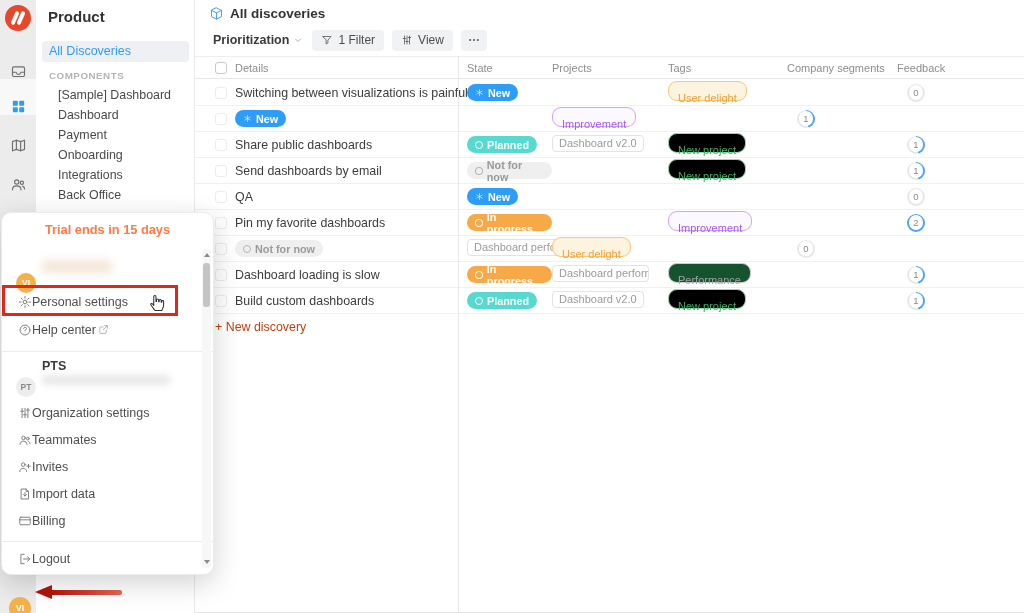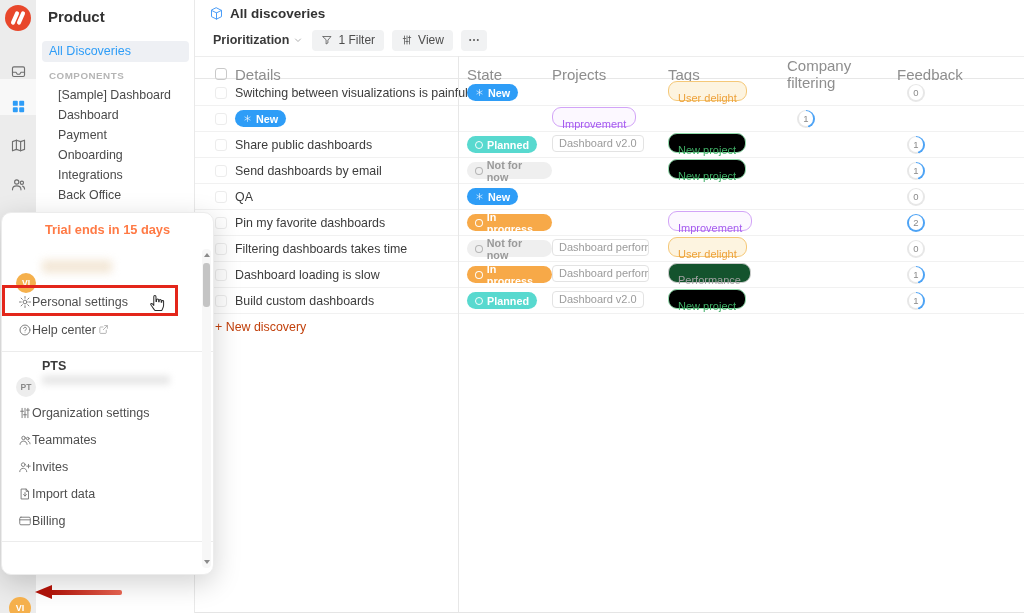--- a/index.html
+++ b/index.html
@@ -39,21 +39,21 @@
   .groupby { display:flex; align-items:center; gap:3px; cursor:pointer; }
   .groupby b { font-size:12.5px; font-weight:700; color:#3a3a3a; }
   .chev { width:12px; height:12px; color:#9a9a9a; }
   .tbtn { display:inline-flex; align-items:center; gap:5px; height:21px; padding:0 9px; background:#f1f2f3; border-radius:4px; color:#4d4d4d; font-size:12px; cursor:pointer; }
   .tbtn .tic { width:12px; height:12px; color:#555; }
   .tbtn.more { padding:0 6px; color:#8a8a8a; }
   .tbtn.more .tic { width:14px; height:14px; }
 
   
   .tgrid { display:grid; grid-template-columns:20px 232px 85px 116px 119px 110px 1fr; align-items:center; padding-left:20px; }
-  .thead { position:absolute; left:0; right:0; top:56px; height:23px; border-top:1px solid #ededed; border-bottom:1px solid #e7e7e7; color:#8e8e8e; font-size:15px; }
+  .thead { position:absolute; left:0; right:0; top:56px; height:23px; border-top:1px solid #ededed; border-bottom:1px solid #e7e7e7; color:#8e8e8e; font-size:11px; }
   .vdiv { position:absolute; left:263px; top:56px; bottom:0; width:1px; background:#e7e7e7; }
   .rows { position:absolute; left:0; right:0; top:80px; }
   .trow { height:26px; border-bottom:1px solid #f1f1f1; cursor:pointer; }
   .cb { width:12px; height:12px; border:1.4px solid #c9c9c9; border-radius:3px; display:inline-block; cursor:pointer; }
   .trow .cb { border-color:#ececec; }
   .ttl { font-size:12.4px; color:#3c3c3c; white-space:nowrap; overflow:hidden; }
   .pill-st { display:inline-flex; align-items:center; gap:4px; height:17px; padding:0 8px; border-radius:9px; color:#fff; font-size:10.8px; font-weight:700; cursor:pointer; }
   .pill-st .stc { width:8px; height:8px; border:1.5px solid rgba(255,255,255,.95); border-radius:50%; }
   .pill-st .sps { width:9px; height:9px; }
   .pill-st.new { background:var(--accent); }
@@ -221,21 +221,21 @@
         </span>
     </span>
   </div>
 
   <div class="thead tgrid">
     <span class="cb"></span>
     <span>Details</span>
     <span>State</span>
     <span>Projects</span>
     <span>Tags</span>
-    <span>Company filtering</span>
+    <span>Company segments</span>
     <span>Feedback</span>
   </div>
   <div class="rows" id="rows">
       <div class="trow tgrid">
     <span class="cb"></span>
     <span class="ttl">Switching between visualizations is painful</span>
     <span class="cell-state"><span class="pill-st new">
             <span class="sps">
               <svg viewBox="0 0 24 24" stroke-width="2.6">
                 <path d="M12 4v16M5 8l14 8M19 8L5 16"></path>
@@ -334,21 +334,20 @@
     <span class="cell-tag"><span class="tag purple">Improvement</span></span>
     <span class="cell-seg"></span>
     <span class="cell-fb">
           <span class="ring" style="--p: 100;">
             <span class="ring-in">2</span>
           </span>
         </span>
   </div>
       <div class="trow tgrid">
     <span class="cb"></span>
-    <span class="ttl">Filtering dashboards takes time</span>
     <span class="cell-state"><span class="pill-st notfornow">
             <span class="stc"></span>
             <span class="stlb">Not for now</span>
           </span></span>
     <span class="cell-proj"><span class="proj">Dashboard performance</span></span>
     <span class="cell-tag"><span class="tag orange">User delight</span></span>
     <span class="cell-seg"></span>
     <span class="cell-fb">
           <span class="ring" style="--p: 0;">
             <span class="ring-in">0</span>
@@ -469,20 +468,30 @@
     <span class="mi-ic">
           <svg viewBox="0 0 24 24">
             <rect x="3" y="5.5" width="18" height="13" rx="2"></rect>
             <path d="M3 10h18"></path>
           </svg>
         </span>
     <span class="mi-lb">Billing</span>
   </div>
     </div>
   <div class="pdiv pdiv2"></div>
+  <div class="menu logout-row" id="logout-menu">
+      <div class="mi">
+    <span class="mi-ic">
+          <svg viewBox="0 0 24 24">
+            <path d="M10.5 4H5v16h5.5M9.5 12H20M16.5 8l3.5 4-3.5 4"></path>
+          </svg>
+        </span>
+    <span class="mi-lb">Logout</span>
+  </div>
+    </div>
   <div class="pscroll">
     <span class="ptri up"></span>
     <span class="pthumb"></span>
     <span class="ptri down"></span>
   </div>
 </div>
 
 <div class="redbox"></div>
 <div class="handcur">
   <svg viewBox="0 0 24 24">

